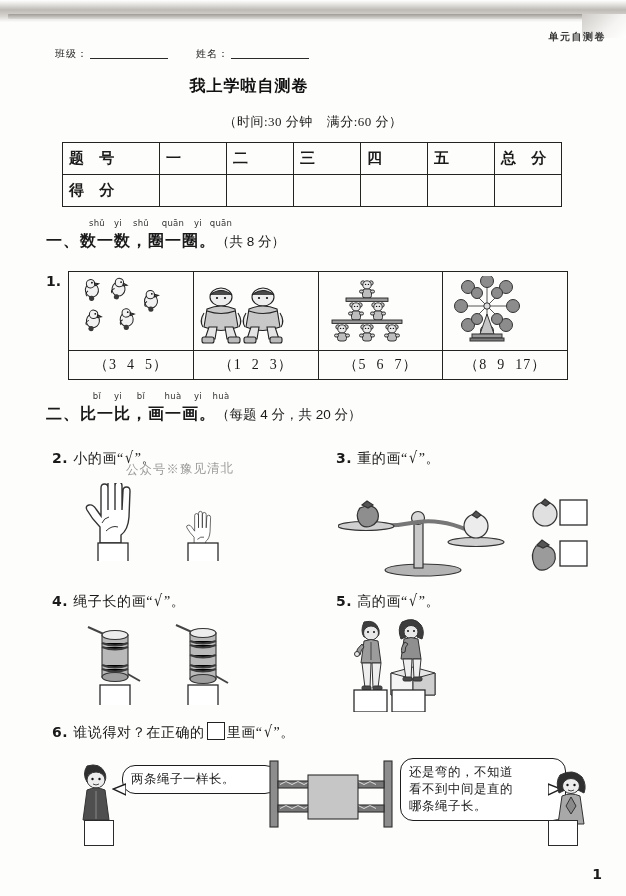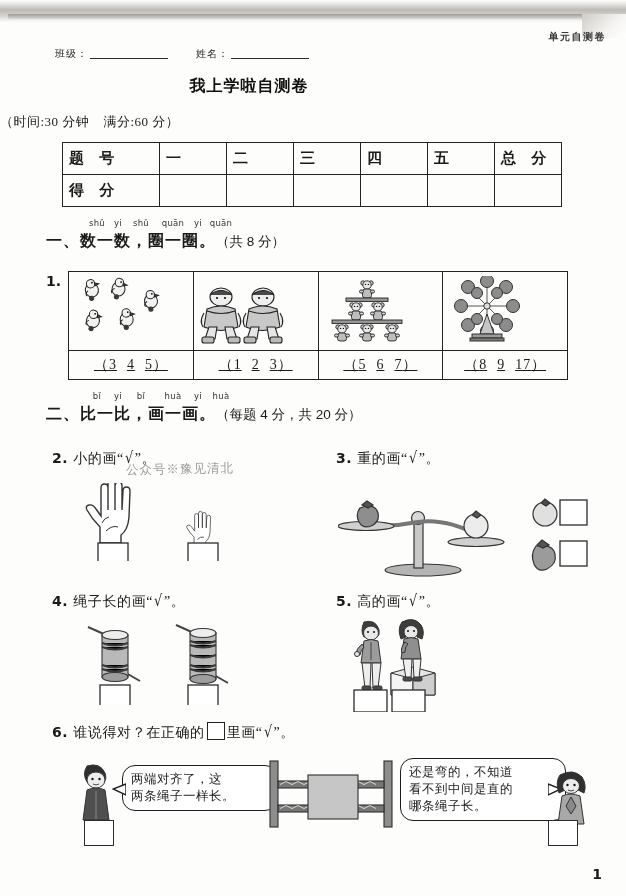--- a/index.html
+++ b/index.html
@@ -44,21 +44,21 @@
   }
   .idline .gap{display:inline-block;width:26px;}
 
   .title{
     position:absolute;top:76px;left:0;width:498px;text-align:center;
     font-family:"DejaVu Sans","Liberation Sans",sans-serif;
     font-size:16px;font-weight:bold;letter-spacing:1px;
     color:#111;
   }
   .subtitle{
-    position:absolute;top:113px;left:0;width:626px;
+    position:absolute;top:113px;left:0;width:626px;text-align:center;
     font-size:13px;letter-spacing:0.5px;
   }
   .subtitle .sp{display:inline-block;width:14px;}
 
   
   .score-table{
     position:absolute;top:142px;left:62px;width:500px;
     border-collapse:collapse;
     table-layout:fixed;
   }
@@ -109,21 +109,20 @@
     position:absolute;left:-22px;top:2px;
     font-family:"DejaVu Sans","Liberation Sans",sans-serif;
     font-weight:bold;font-size:14px;
   }
   .count-table{width:500px;border-collapse:collapse;table-layout:fixed;}
   .count-table td{border:1.1px solid #23231f;}
   .count-table td.pic{height:76px;vertical-align:middle;text-align:center;}
   .count-table td.opt{
     height:26px;text-align:center;font-size:14px;letter-spacing:1px;
     font-family:"Liberation Serif",serif;
-    text-decoration:underline;
   }
   .count-table td.opt .s{display:inline-block;width:10px;}
 
   .answerbox{
     width:28px;height:24px;border:1.3px solid #2b2b2b;background:#fff;
   }
 
   .watermark{
     position:absolute;top:461px;left:126px;
     font-size:12.5px;color:#9b9b9b;letter-spacing:1px;
@@ -552,21 +551,20 @@
         <ellipse cx="18" cy="17" rx="9" ry="8" fill="#ededed"></ellipse>
         <circle cx="14.5" cy="16" r="1.2" fill="#111" stroke="none"></circle>
         <circle cx="21.5" cy="16" r="1.2" fill="#111" stroke="none"></circle>
         <path d="M15,21 q3,2 6,0" fill="none" stroke="#444"></path>
         <path d="M9,27 q9,-4 18,0 l4,30 l-26,0z" fill="#4f4f4f"></path>
         <path d="M18,28 l0,28" stroke="#888" fill="none"></path>
       </g>
     </svg>
   </div>
   <div class="bubble" style="top:765px;left:122px;width:138px;">
-    <span class="ln">两端对齐了，这</span>
     <span class="ln">两条绳子一样长。</span>
   </div>
   <svg style="position:absolute;top:782px;left:112px;" width="14" height="16">
     <path d="M14,2 L1,7 L14,13 Z" fill="#fff" stroke="#1d1d1d" stroke-width="1.4"></path>
   </svg>
   <div style="position:absolute;top:820px;left:84px;">
     <div class="answerbox"></div>
   </div>
 
   <div style="position:absolute;top:757px;left:264px;">

